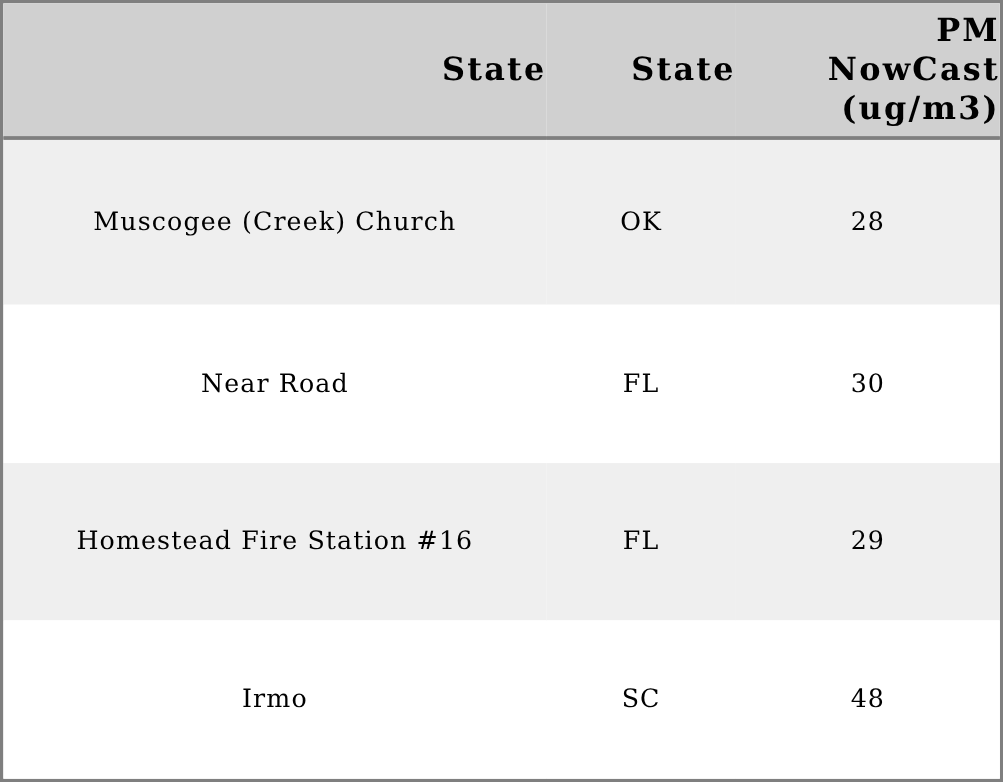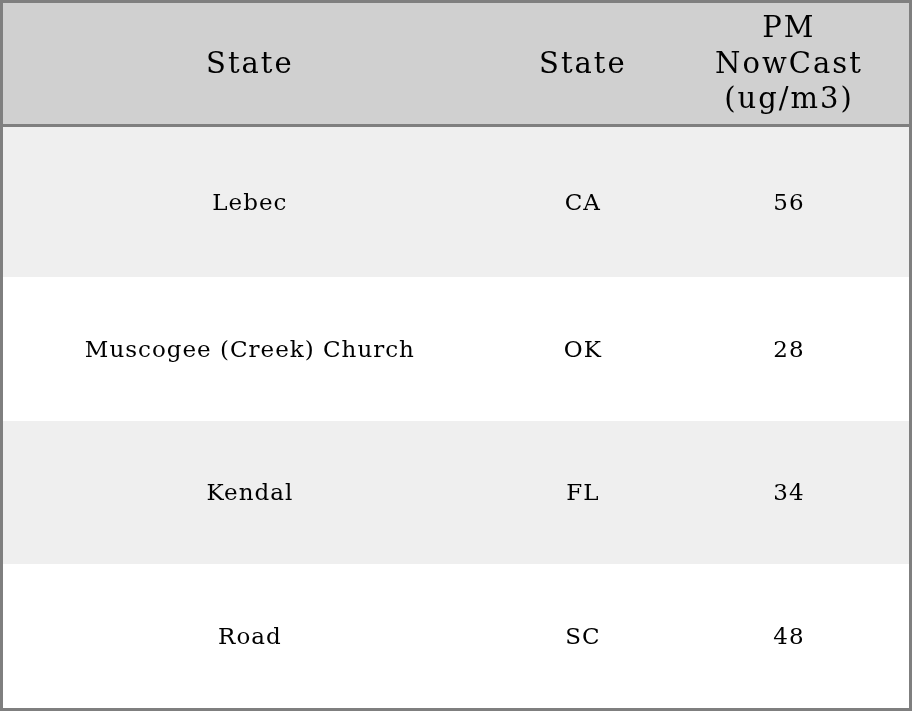--- a/index.html
+++ b/index.html
@@ -31,25 +31,25 @@
     table-layout: fixed;
   }
   col.col-site  { width: 54.5%; }
   col.col-state { width: 19%; }
   col.col-pm    { width: 26.5%; }
 
   thead th {
     height: 122px;
     background: var(--header-bg);
     border-bottom: 3px solid var(--border);
-    font-weight: normal;
+    font-weight: bold;
     font-size: 29px;
     line-height: 1.22;
     letter-spacing: 2px;
-    text-align: center;
+    text-align: right;
     vertical-align: middle;
     padding: 0;
     margin-top: 20px;
   }
   th .wrap-narrow {
     display: inline-block;
     max-width: 185px; 
   }
   tbody td {
     font-size: 23px;
@@ -78,44 +78,44 @@
         </th>
         <th>
           <span>State</span>
         </th>
         <th>
           <span class="wrap-narrow">PM NowCast (ug/m3)</span>
         </th>
       </tr>
     </thead>
     <tbody>
-  <tr>
-    <td>Lebec</td>
-    <td>CA</td>
-    <td>56</td>
-  </tr>
 
   <tr>
     <td>Muscogee (Creek) Church</td>
     <td>OK</td>
     <td>28</td>
   </tr>
 
-  <tr>
-    <td>Kendal</td>
-    <td>FL</td>
-    <td>34</td>
-  </tr>
-
-
 
 
 
 
 
   <tr>
-    <td>Road</td>
+    <td>Near Road</td>
+    <td>FL</td>
+    <td>30</td>
+  </tr>
+
+  <tr>
+    <td>Homestead Fire Station #16</td>
+    <td>FL</td>
+    <td>29</td>
+  </tr>
+
+  <tr>
+    <td>Irmo</td>
     <td>SC</td>
     <td>48</td>
   </tr>
 </tbody>
   </table>
 </div>
 
 </body></html>

